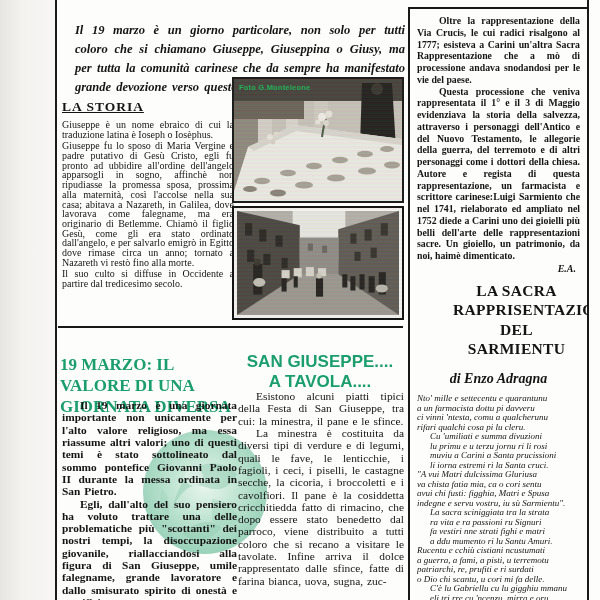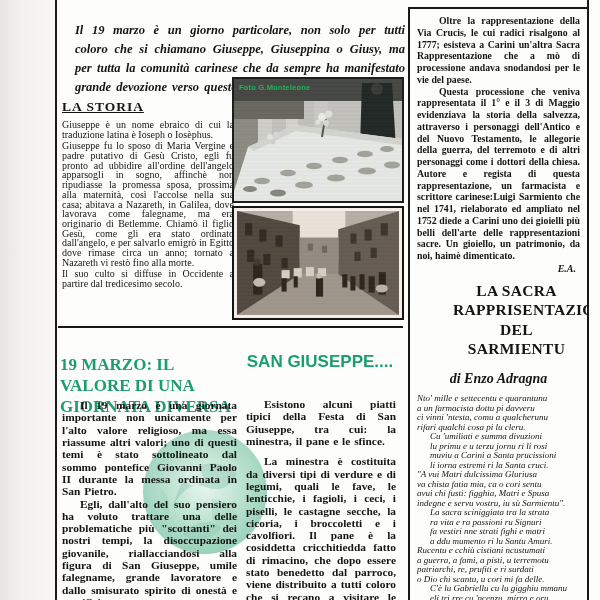--- a/index.html
+++ b/index.html
@@ -37,21 +37,21 @@
   .photo::after{content:"";position:absolute;inset:0;pointer-events:none;opacity:.5;
      background:repeating-linear-gradient(180deg,rgba(255,60,120,.10) 0 1px,rgba(0,220,220,.10) 1px 2px,
      rgba(255,220,0,.07) 2px 3px,rgba(60,60,255,.07) 3px 4px);}
   .photo-credit{position:absolute;left:5px;top:4px;z-index:3;
      font-family:"Liberation Sans",sans-serif;font-weight:bold;font-size:7.5px;color:#23b257;letter-spacing:.2px;}
 
   
   .tavola-head{position:absolute;left:236px;top:338px;width:168px;z-index:2;text-align:center;
      font-family:"Liberation Sans",sans-serif;font-weight:bold;font-size:17px;line-height:1.18;color:#1b9e6e;}
   .tavola-body{position:absolute;left:238px;top:390px;width:166px;height:210px;overflow:hidden;z-index:2;}
-  .tavola-body p{font-weight:bold;font-size:11.4px;line-height:1.08;text-align:justify;margin:8px;text-indent:18px;word-spacing:1px;}
+  .tavola-body p{font-weight:normal;font-size:11.4px;line-height:1.08;text-align:justify;margin:0;text-indent:18px;word-spacing:1px;}
 
   
   .right-box{position:absolute;left:408px;top:7px;width:181px;height:600px;box-sizing:border-box;
      border:2px solid #181816;border-bottom:none;padding:6px 7px;overflow:hidden;z-index:2;background:#fdfdfb;}
   .right-box .ital p{font-weight:bold;font-size:9.8px;line-height:1.2;
      text-align:justify;margin:0;text-indent:22px;}
   .signature{font-weight:bold;font-style:italic;font-size:10px;text-align:right;margin:1px 4px 0 0;}
   .sacra-head{margin-top:7px;text-align:center;font-weight:bold;font-size:15.5px;line-height:1.25;letter-spacing:.3px;}
   .sacra-head span{display:block;margin-left:36px;}
   .byline{margin:8px 0 7px 0;text-align:center;font-weight:bold;font-style:italic;font-size:14px;}
@@ -197,20 +197,21 @@
           <rect x="130" y="64" width="6" height="16"></rect>
         <rect x="140" y="60" width="7" height="22"></rect>
       </g>
       <ellipse cx="143" cy="76" rx="6" ry="4" fill="#b9b5aa"></ellipse>
       <ellipse cx="22" cy="70" rx="6" ry="4.4" fill="#c2beb3"></ellipse>
     </svg>
   </div>
 
   <h2 class="tavola-head">
     <span>SAN GIUSEPPE....</span><br>
+    <span>A TAVOLA....</span>
   </h2>
   <div class="tavola-body">
     <p>Esistono alcuni piatti tipici della Festa di San Giuseppe, tra cui: la minestra, il pane e le sfince.</p>
     <p>La minestra è costituita da diversi tipi di verdure e di legumi, quali le fave, le lenticchie, i fagioli, i ceci, i piselli, le castagne secche, la cicoria, i broccoletti e i cavolfiori. Il pane è la cosiddetta cricchitiedda fatto di rimacino, che dopo essere stato benedetto dal parroco, viene distribuito a tutti coloro che si recano a visitare le tavolate. Infine arriva il dolce rappresentato dalle sfince, fatte di farina bianca, uova, sugna, zuc-</p>
   </div>
 
   <div class="right-box">
     <div class="ital">
       <p>Oltre la rappresentazione della Via Crucis, le cui radici risalgono al 1777; esisteva a Carini un'altra Sacra Rappresentazione che a mò di processione andava snodandosi per le vie del paese.</p>
       <p>Questa processione che veniva rappresentata il 1° e il 3 di Maggio evidenziava la storia della salvezza, attraverso i personaggi dell'Antico e del Nuovo Testamento, le allegorie della guerra, del terremoto e di altri personaggi come i dottori della chiesa. Autore e regista di questa rappresentazione, un farmacista e scrittore carinese:Luigi Sarmiento che nel 1741, rielaborato ed ampliato nel 1752 diede a Carini uno dei gioielli più belli dell'arte delle rappresentazioni sacre. Un gioiello, un patrimonio, da noi, haimè dimenticato.</p>

